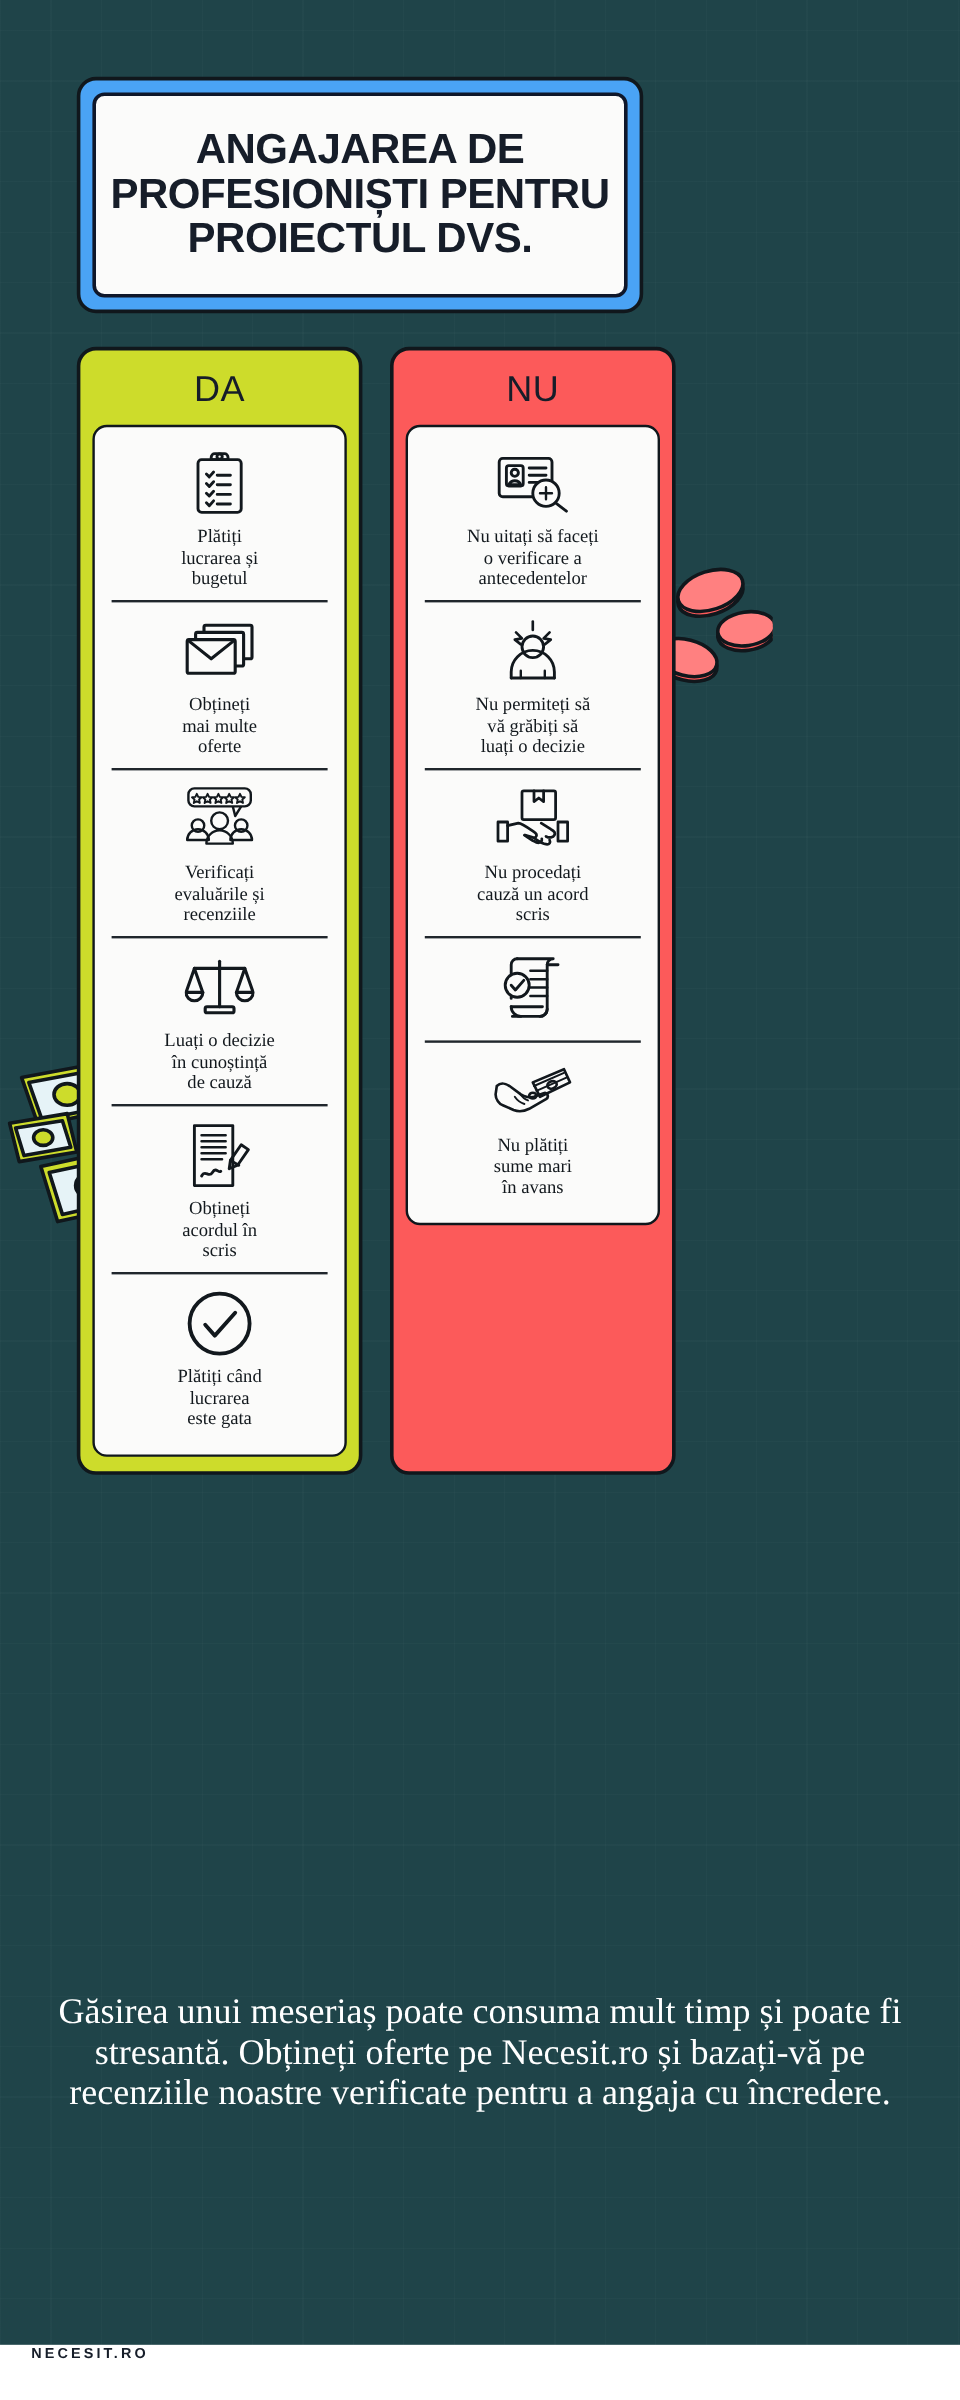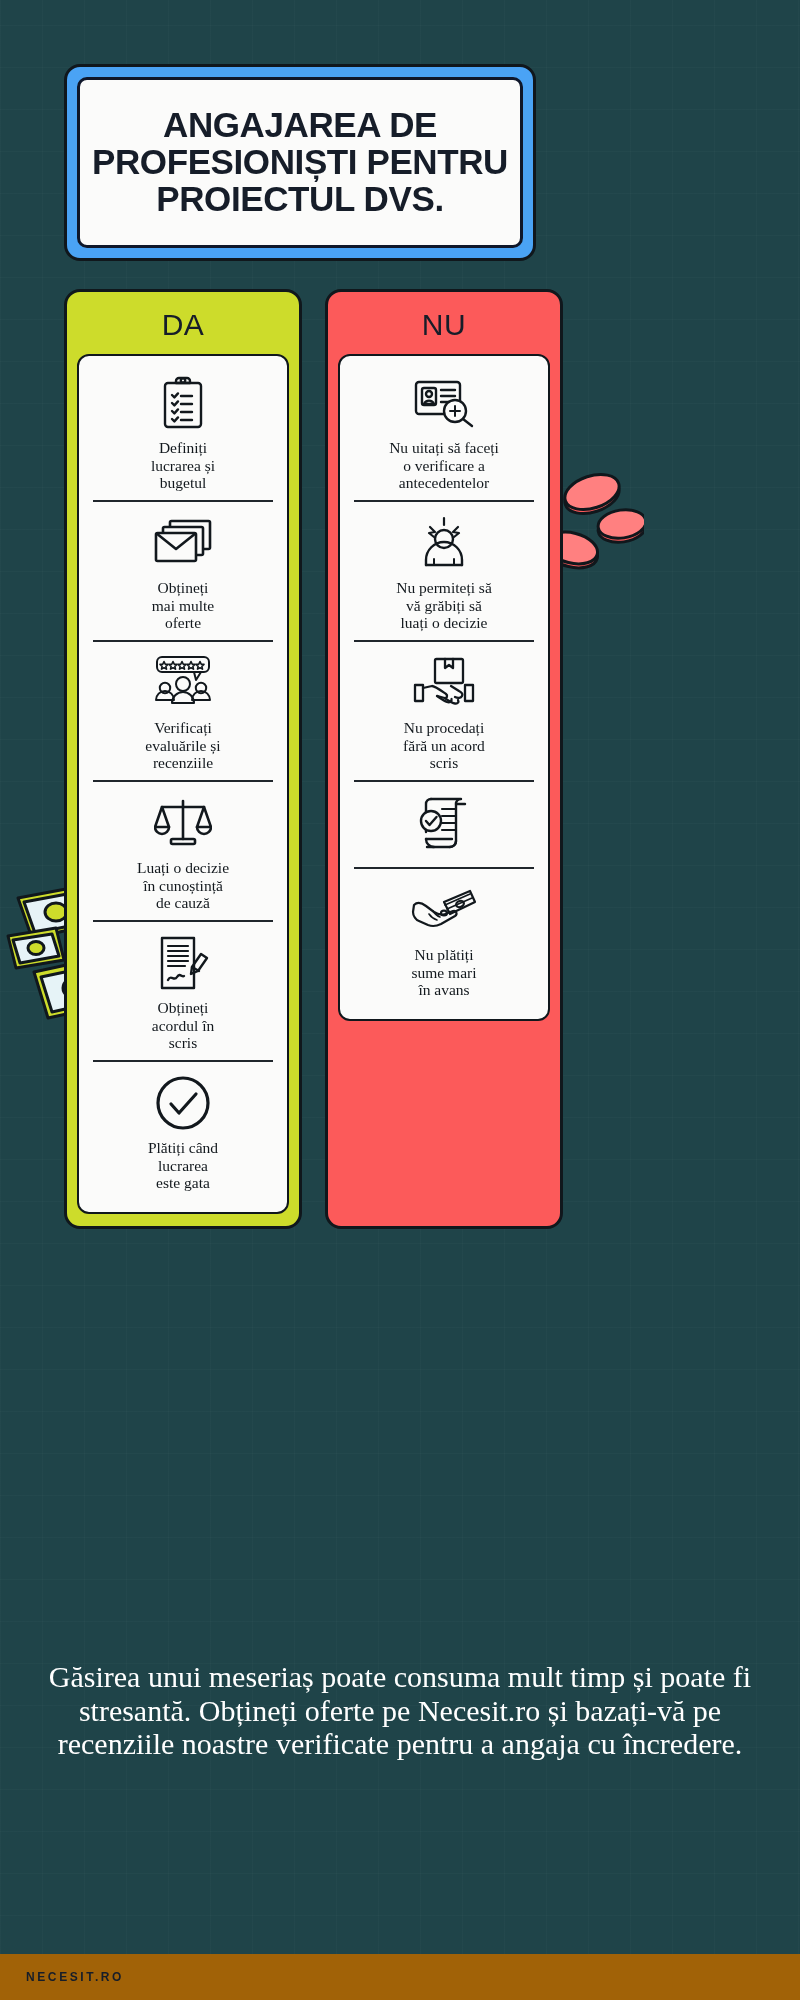--- a/index.html
+++ b/index.html
@@ -95,22 +95,22 @@
     text-align:center;
     font-family:"Liberation Serif", serif;
     font-size:30px; line-height:1.12;
     color:#ffffff;
     margin-top:24px;
   }
 
   
   .bottom-bar{
     position:absolute; left:0; bottom:0; width:800px; height:46px;
-    background:#a16207;
-    display:flex; align-items:center;
+    background:#ffffff;
+    display:flex; align-items:flex-start;
   }
   .bottom-bar .brand{
     margin-left:26px;
     font-size:12px; font-weight:bold; letter-spacing:2.6px;
     color:#161d29;
   }
 
   
   .deco{ position:absolute; pointer-events:none; }
   .deco-money{ left:4px; top:876px; }
@@ -167,21 +167,21 @@
           <svg width="48" height="56" viewBox="0 0 48 56" fill="none" stroke="#12181d" stroke-width="2.4" stroke-linecap="round" stroke-linejoin="round">
             <rect x="6" y="8" width="36" height="44" rx="3"></rect>
             <path d="M17 8V6a3 3 0 013-3h8a3 3 0 013 3v2z"></path>
             <circle cx="24" cy="5.5" r="2.2"></circle>
             <path d="M13 20l2.4 2.4L19 18.4M22 21h11"></path>
             <path d="M13 28l2.4 2.4L19 26.4M22 29h11"></path>
             <path d="M13 36l2.4 2.4L19 34.4M22 37h11"></path>
             <path d="M13 44l2.4 2.4L19 42.4M22 45h11"></path>
           </svg>
         </div>
-        <div class="item-label">Definiți
+        <div class="item-label">Plătiți
 lucrarea și
 bugetul</div>
       </div>
 
       <div class="item">
         <div class="icon-wrap">
           <svg width="62" height="52" viewBox="0 0 62 52" fill="none" stroke="#12181d" stroke-width="2.6" stroke-linejoin="round">
             <rect x="18" y="4" width="40" height="28" rx="1.5"></rect>
             <rect x="11" y="10" width="40" height="28" rx="1.5" fill="#fbfbfa"></rect>
             <rect x="4" y="16" width="40" height="28" rx="1.5" fill="#fbfbfa"></rect>
@@ -314,21 +314,21 @@
             <path d="M32 2v9l4-3 4 3V2"></path>
             <path d="M2 28h8v16H2z"></path>
             <path d="M10 31l9-2c3 0 11 6 14 8 2 1.5 1 4.5-1.5 4l-7-2"></path>
             <path d="M24 39c3 2 7 5 10 6s5-1 4.5-3"></path>
             <path d="M33 42c3 2 6 4 9 4.5s4-1.5 3-3.5"></path>
             <path d="M42 40c3 1.5 6 1 7-1s0-3.5-3-5l-8-5"></path>
             <path d="M60 28h-8v16h8z"></path>
           </svg>
         </div>
         <div class="item-label">Nu procedați
-fără un acord
+cauză un acord
 scris</div>
       </div>
 
       <div class="item">
         <div class="icon-wrap">
           <svg width="58" height="56" viewBox="0 0 58 56" fill="none" stroke="#12181d" stroke-width="2.4" stroke-linecap="round" stroke-linejoin="round">
             <path d="M16 4h30a5 5 0 00-5 5v37a6 6 0 01-6 6H12"></path>
             <path d="M16 4a5 5 0 00-5 5v28"></path>
             <path d="M41 9h9"></path>
             <path d="M35 52a6 6 0 006-6"></path>

